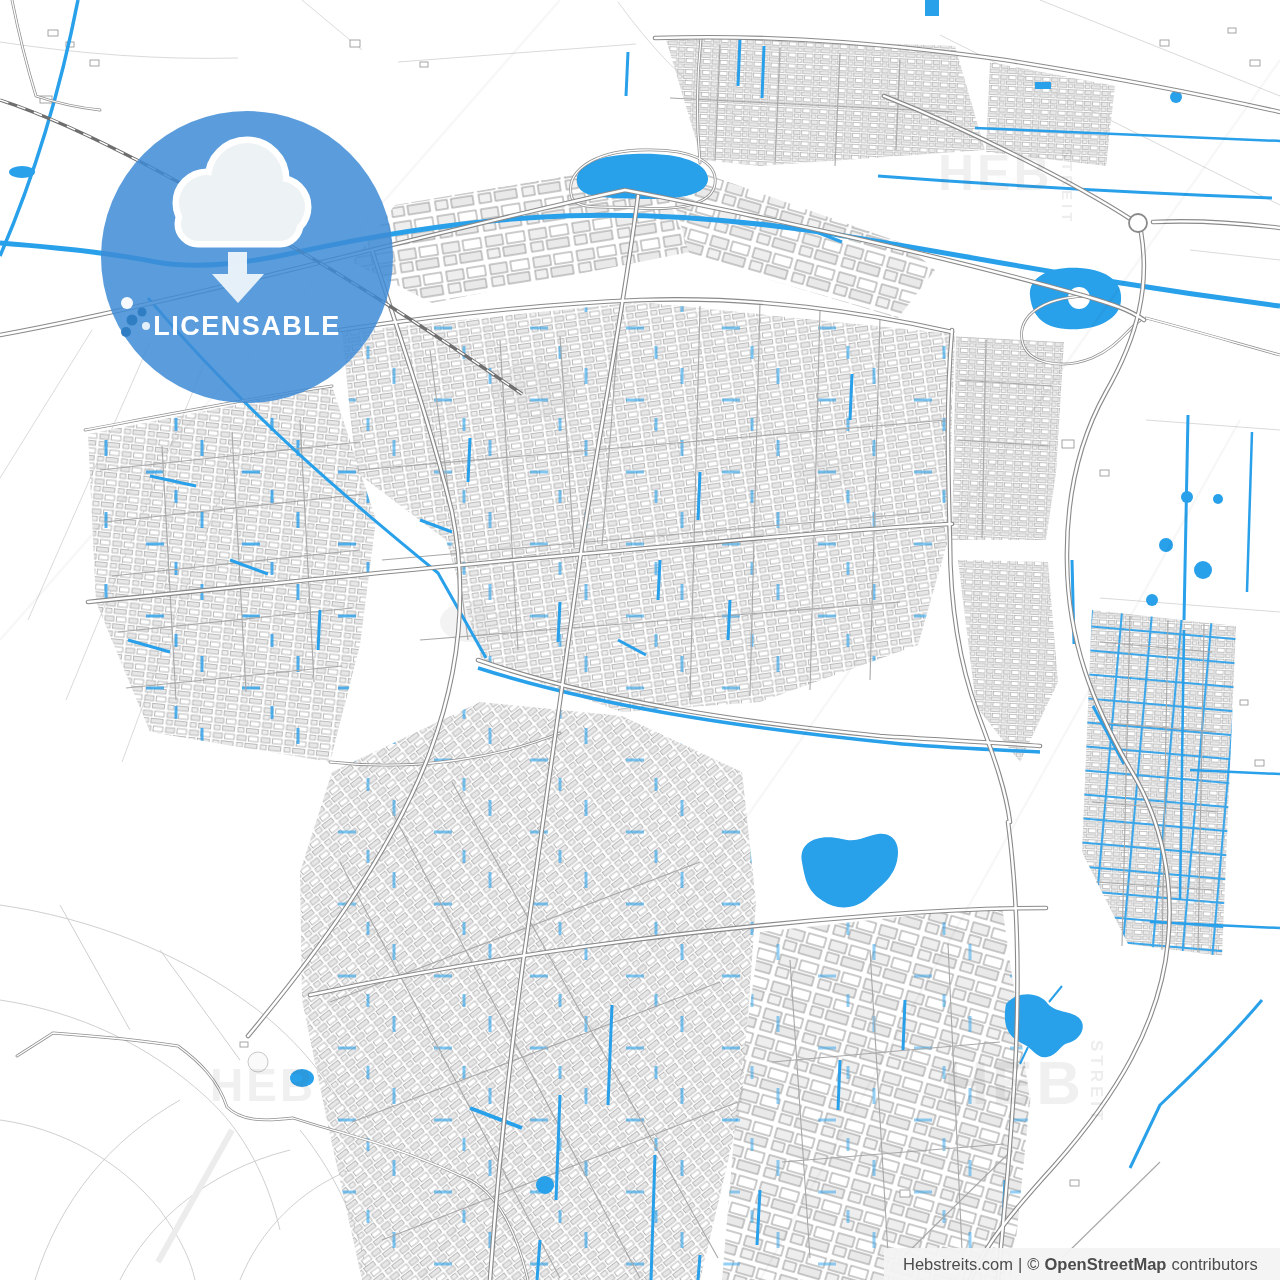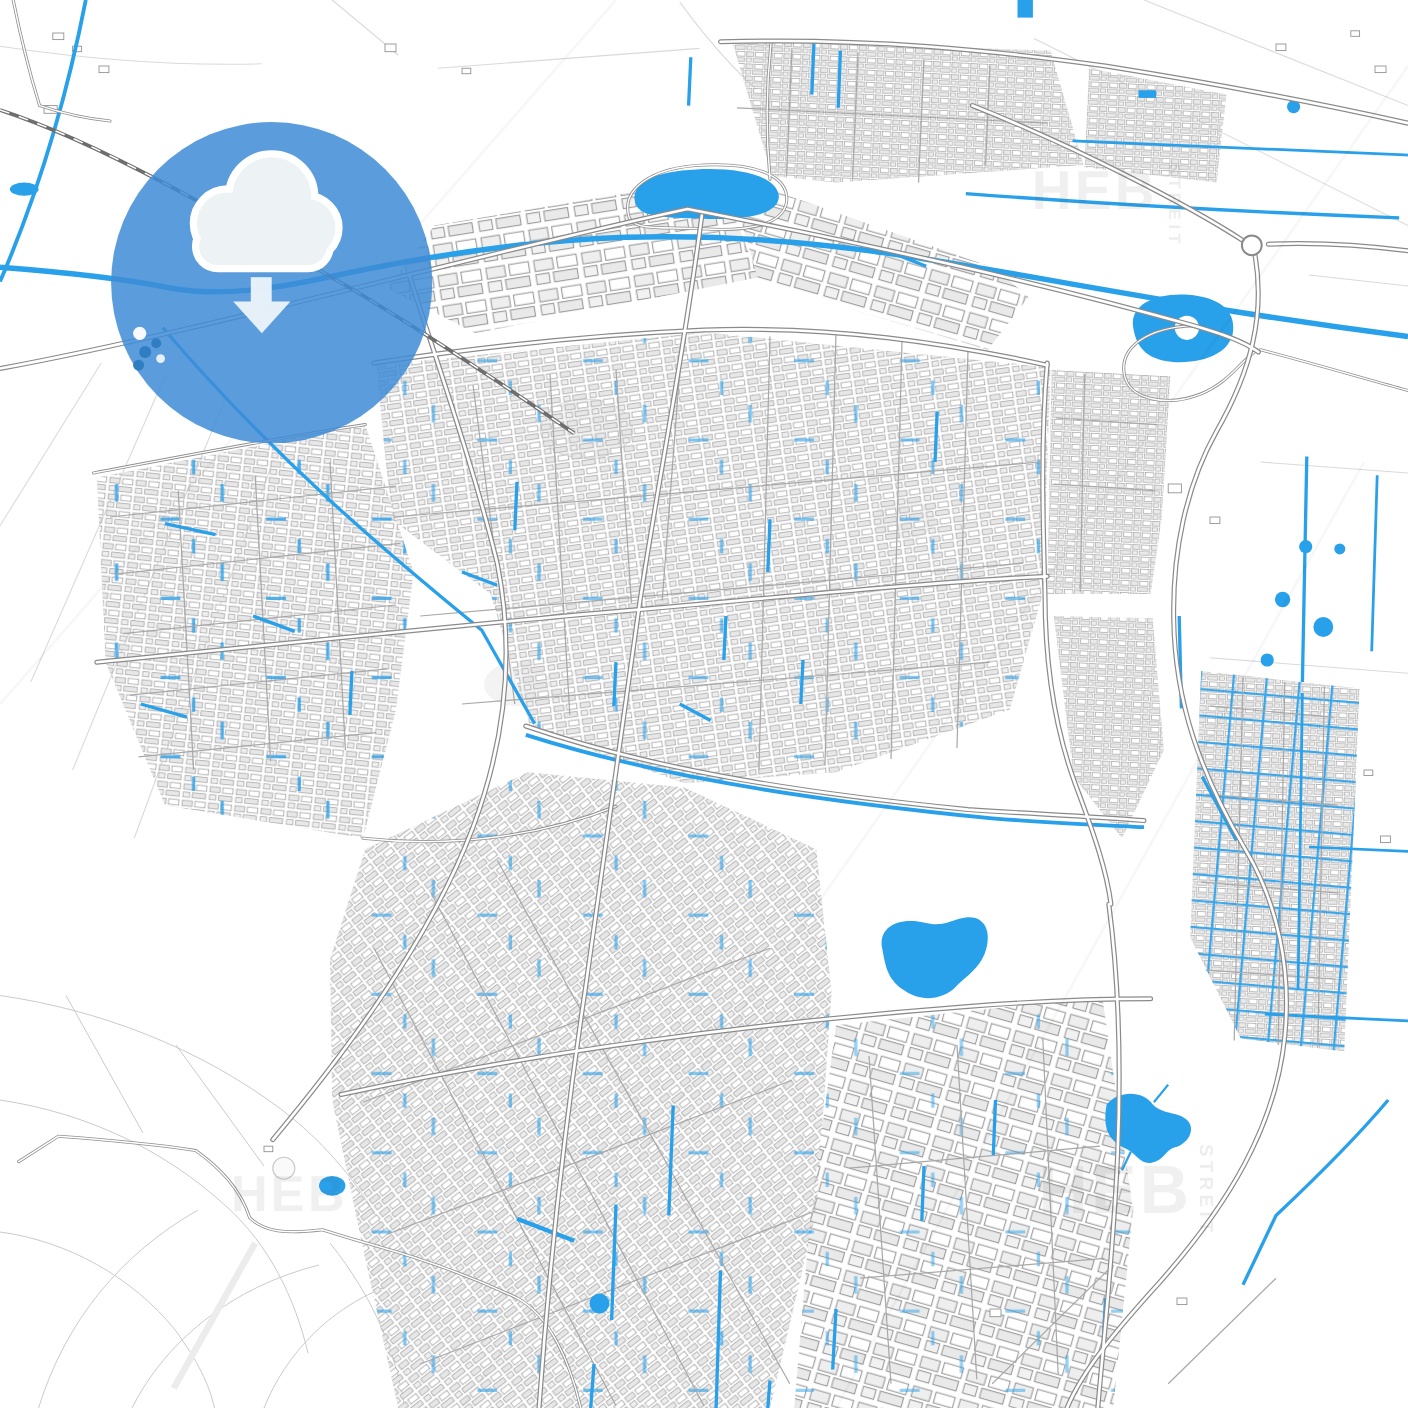--- a/index.html
+++ b/index.html
@@ -398,16 +398,24 @@
     </g>
 
     <g>
       <circle cx="26" cy="192" r="6" fill="#ffffff" opacity="0.95"></circle>
       <circle cx="41" cy="201" r="4.5" fill="#2F7DC3"></circle>
       <circle cx="31" cy="209" r="5.5" fill="#2F7DC3"></circle>
       <circle cx="45" cy="215" r="4" fill="#ffffff" opacity="0.85"></circle>
       <circle cx="25" cy="221" r="5" fill="#2F7DC3"></circle>
     </g>
   </svg>
+  <div class="badge-label">LICENSABLE</div>
 </div>
 
-
+<div class="attribution">
+  <span>Hebstreits.com</span>
+  <span>|</span>
+  <span>©</span>
+  <span class="owner">OpenStreetMap</span>
+  <span>contributors</span>
 </div>
 
+</div>
+
 </body></html>

